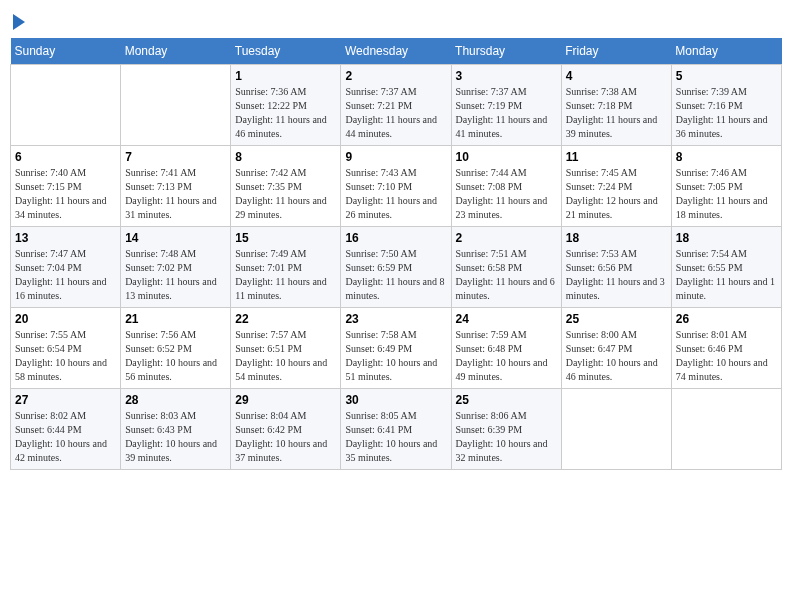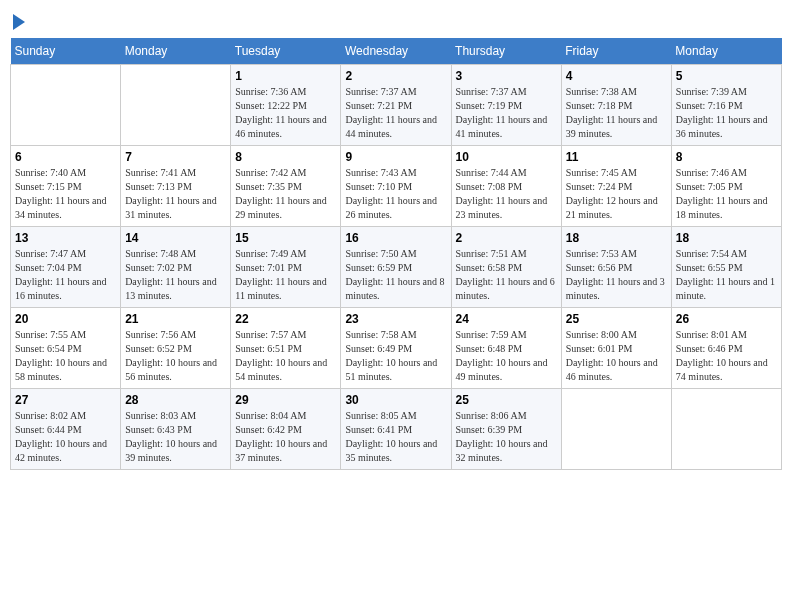--- a/index.html
+++ b/index.html
@@ -321,21 +321,21 @@
         <div class="day-info">
           <span>Sunrise: 7:59 AM</span><br>
           <span>Sunset: 6:48 PM</span><br>
           <span>Daylight: 10 hours and 49 minutes.</span>
         </div>
         </td>
         <td>
           <span class="day-num">25</span>
         <div class="day-info">
           <span>Sunrise: 8:00 AM</span><br>
-          <span>Sunset: 6:01 PM</span><br>
+          <span>Sunset: 6:47 PM</span><br>
           <span>Daylight: 10 hours and 46 minutes.</span>
         </div>
         </td>
         <td>
           <span class="day-num">26</span>
         <div class="day-info">
           <span>Sunrise: 8:01 AM</span><br>
           <span>Sunset: 6:46 PM</span><br>
           <span>Daylight: 10 hours and 74 minutes.</span>
         </div>

